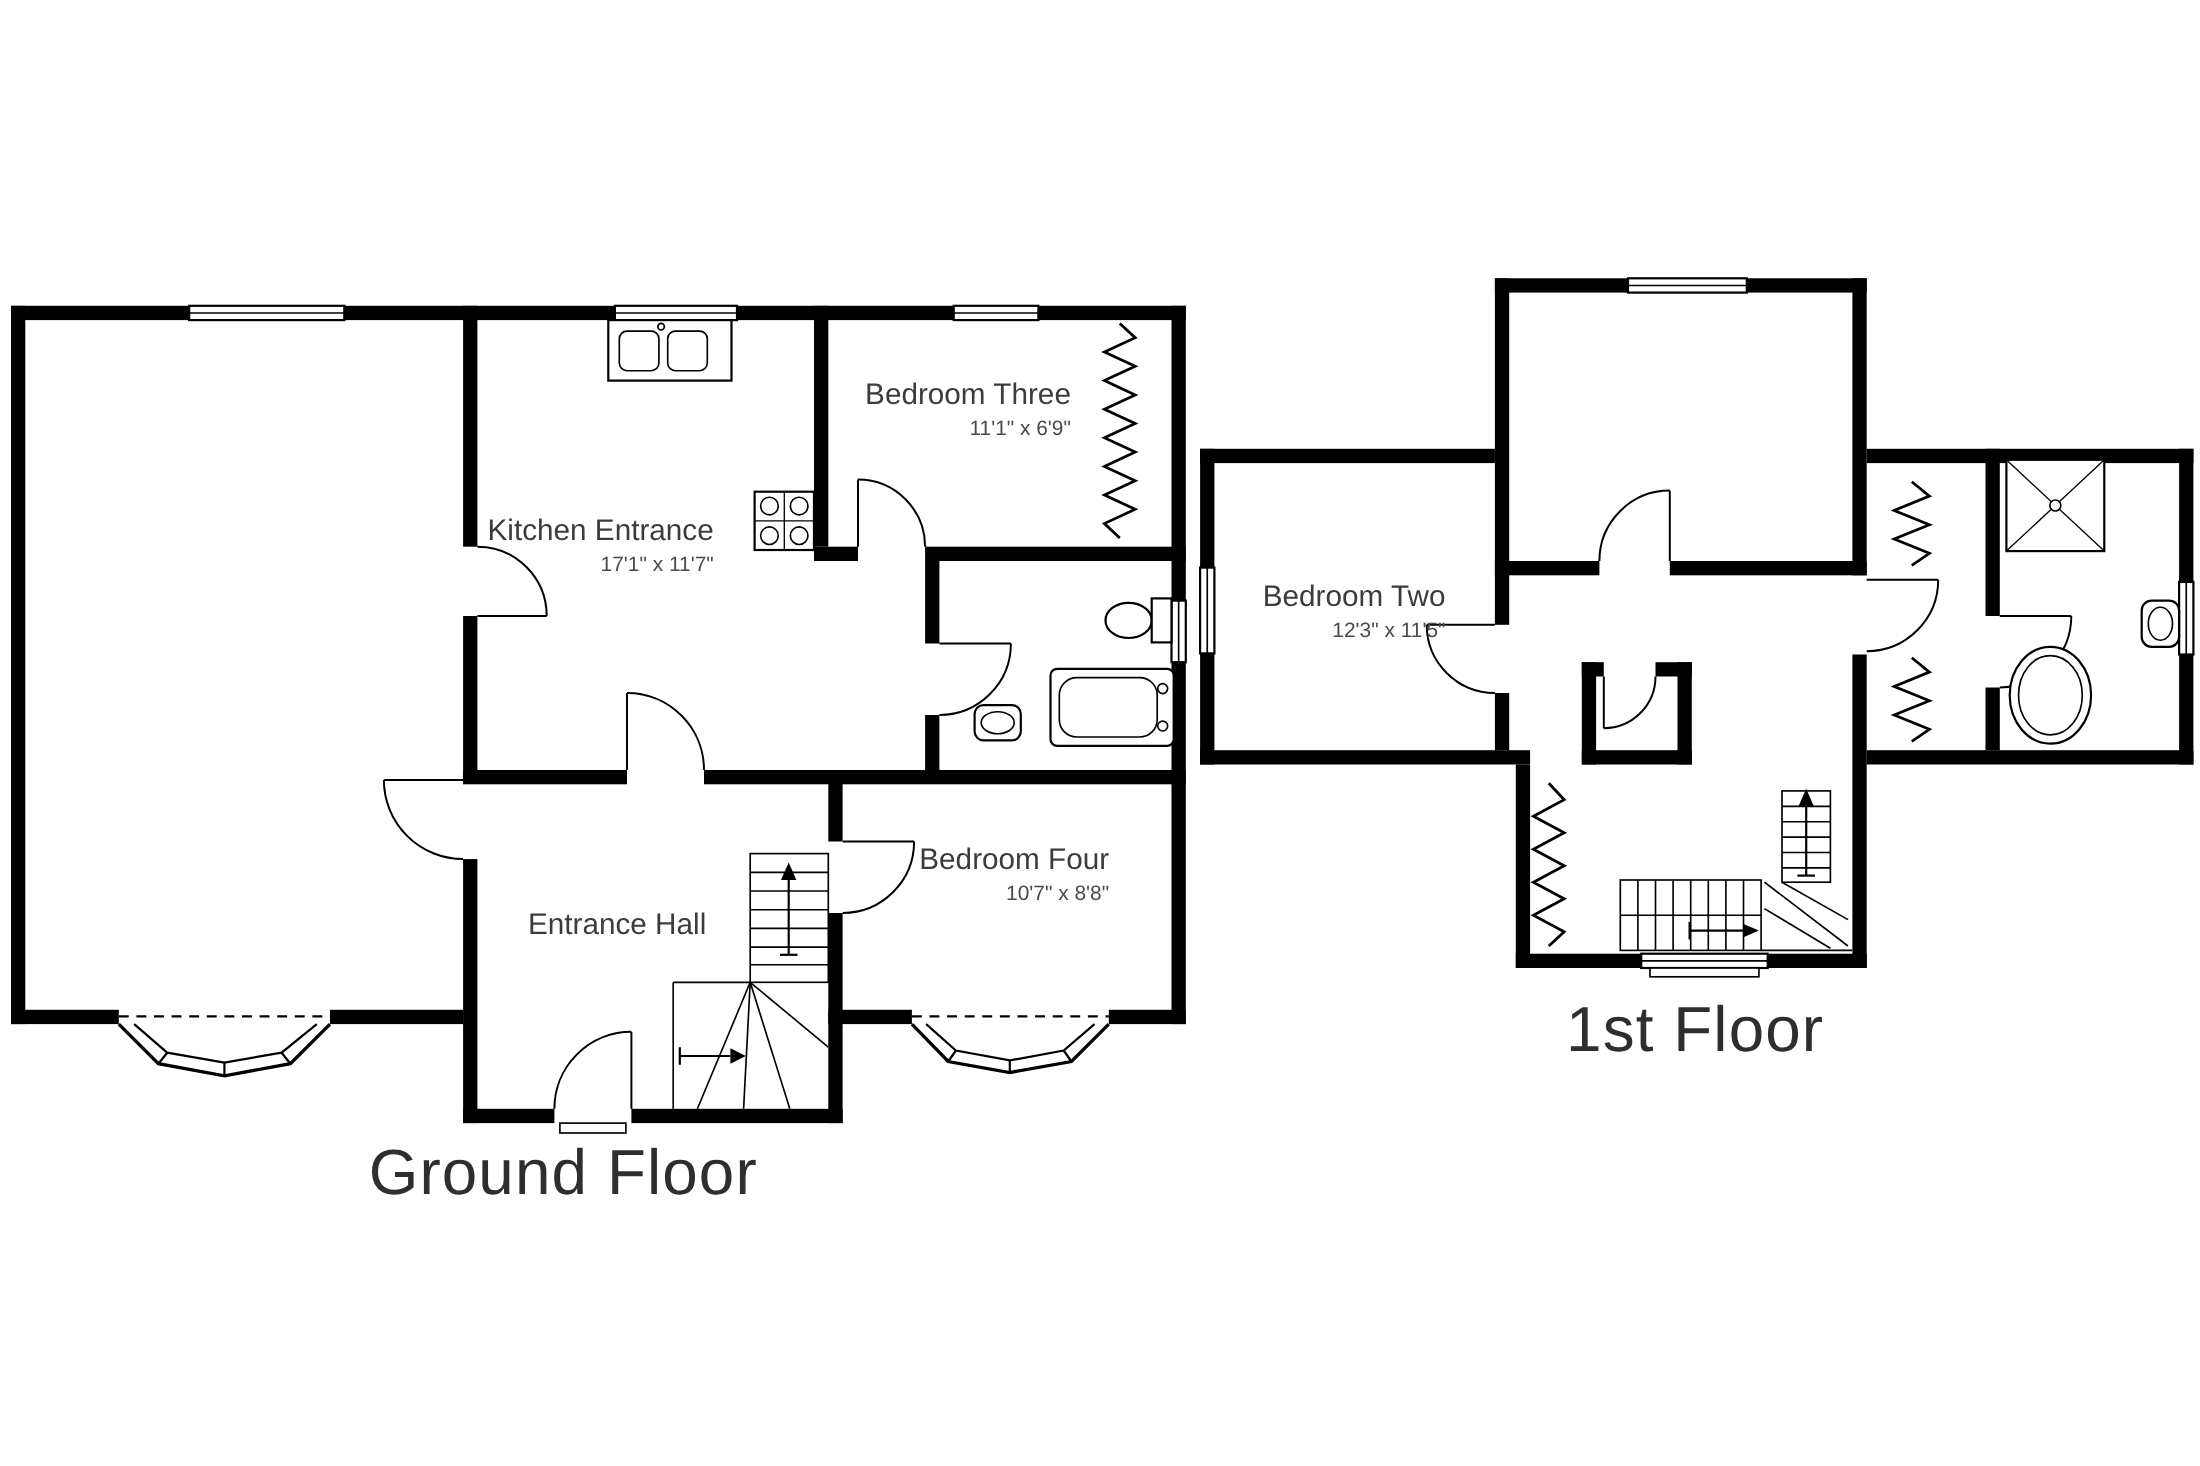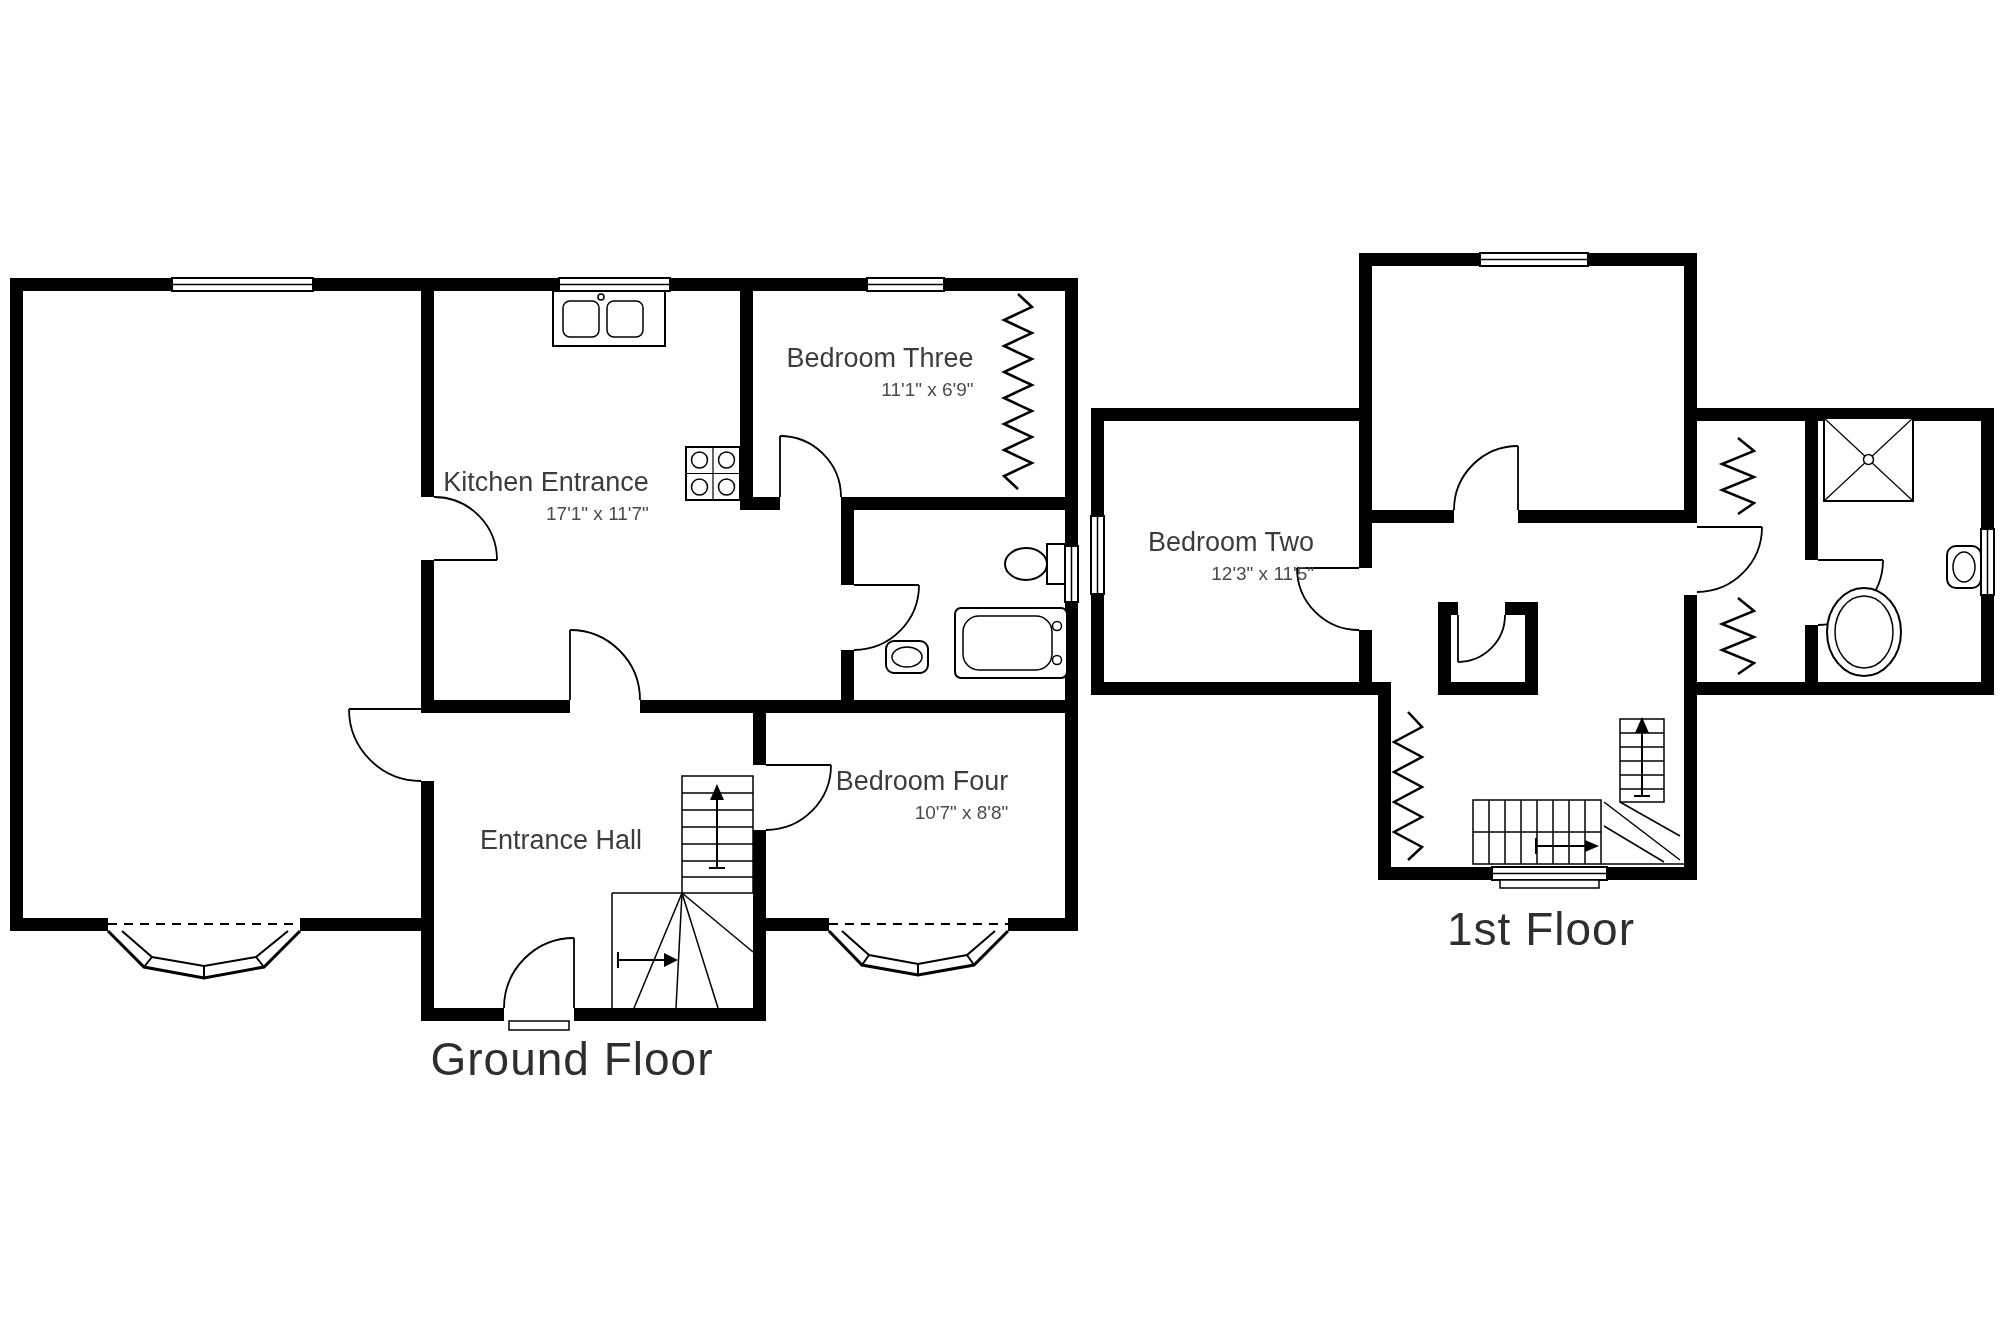--- a/index.html
+++ b/index.html
@@ -3,21 +3,21 @@
 <meta charset="utf-8">
 <style>
   * { margin:0; padding:0; box-sizing:border-box; }
   html, body { width:2000px; height:1333px; background:#ffffff; overflow:hidden; }
   body { font-family:"Liberation Sans", sans-serif; }
   .canvas { position:relative; width:2000px; height:1333px; background:#ffffff; }
   .plan-svg { position:absolute; left:0; top:0; width:2000px; height:1333px; }
   .room-label { position:absolute; transform:translateX(-50%); text-align:right; color:#3c3c3c; white-space:nowrap; }
   .room-name { font-size:27px; line-height:1.1; }
   .room-dims { font-size:19px; margin-top:5px; color:#4a4a4a; }
-  .floor-title { position:absolute; transform:translateX(-50%); font-size:46px; color:#2e2e2e; white-space:nowrap; letter-spacing:1px; }
+  .floor-title { position:absolute; transform:translateX(-50%); font-size:58px; color:#2e2e2e; white-space:nowrap; letter-spacing:1px; }
 </style>
 </head>
 <body>
 
 <div class="canvas">
 
 <svg class="plan-svg" viewBox="0 0 2000 1333">
 
   <g>
     <g fill="#000000">
@@ -271,16 +271,16 @@
 <div class="room-label" style="left:561px; top:826px">
   <div class="room-name">Entrance Hall</div>
   <div class="room-dims"></div>
 </div>
 
 <div class="room-label" style="left:1231px; top:528px">
   <div class="room-name">Bedroom Two</div>
   <div class="room-dims">12'3" x 11'5"</div>
 </div>
 
-<div class="floor-title" style="left:572px; top:1032px">Ground Floor</div>
+<div class="floor-title" style="left:512px; top:1032px">Ground Floor</div>
 <div class="floor-title" style="left:1541px; top:902px">1st Floor</div>
 
 </div>
 
 </body></html>

